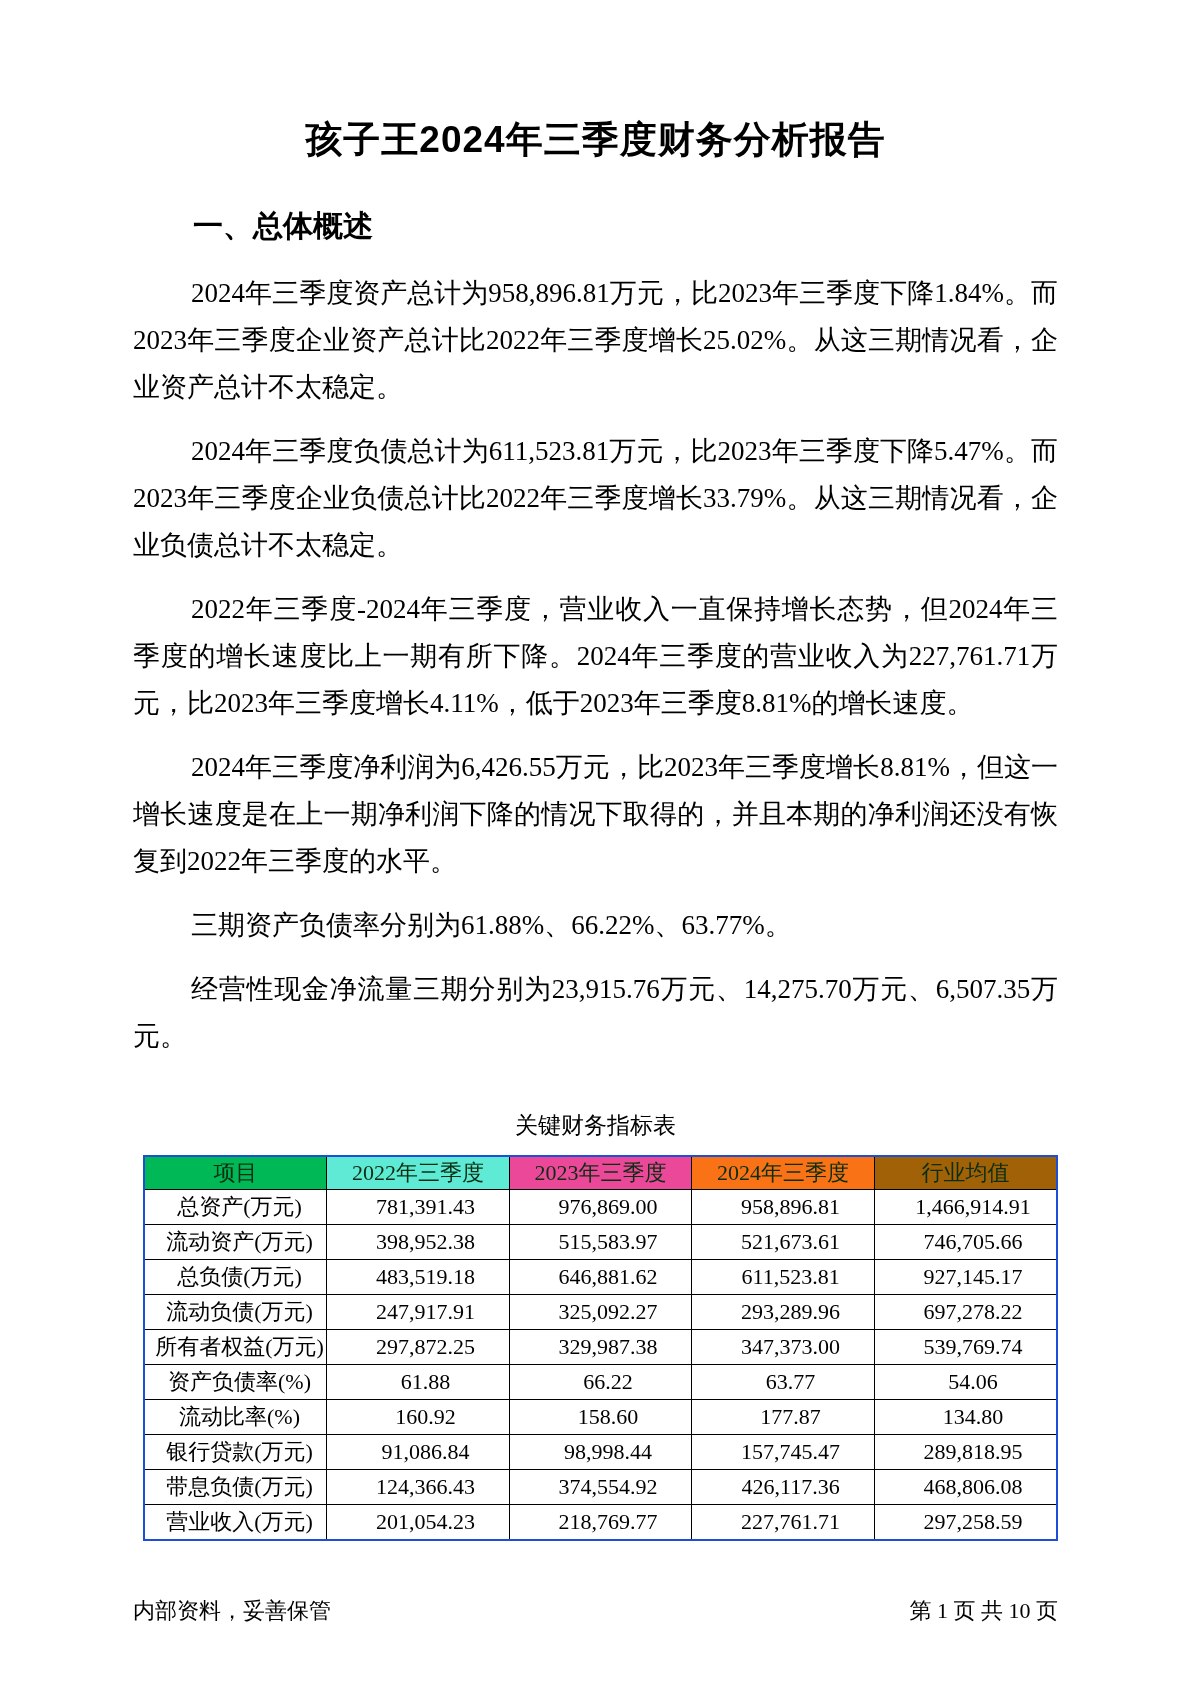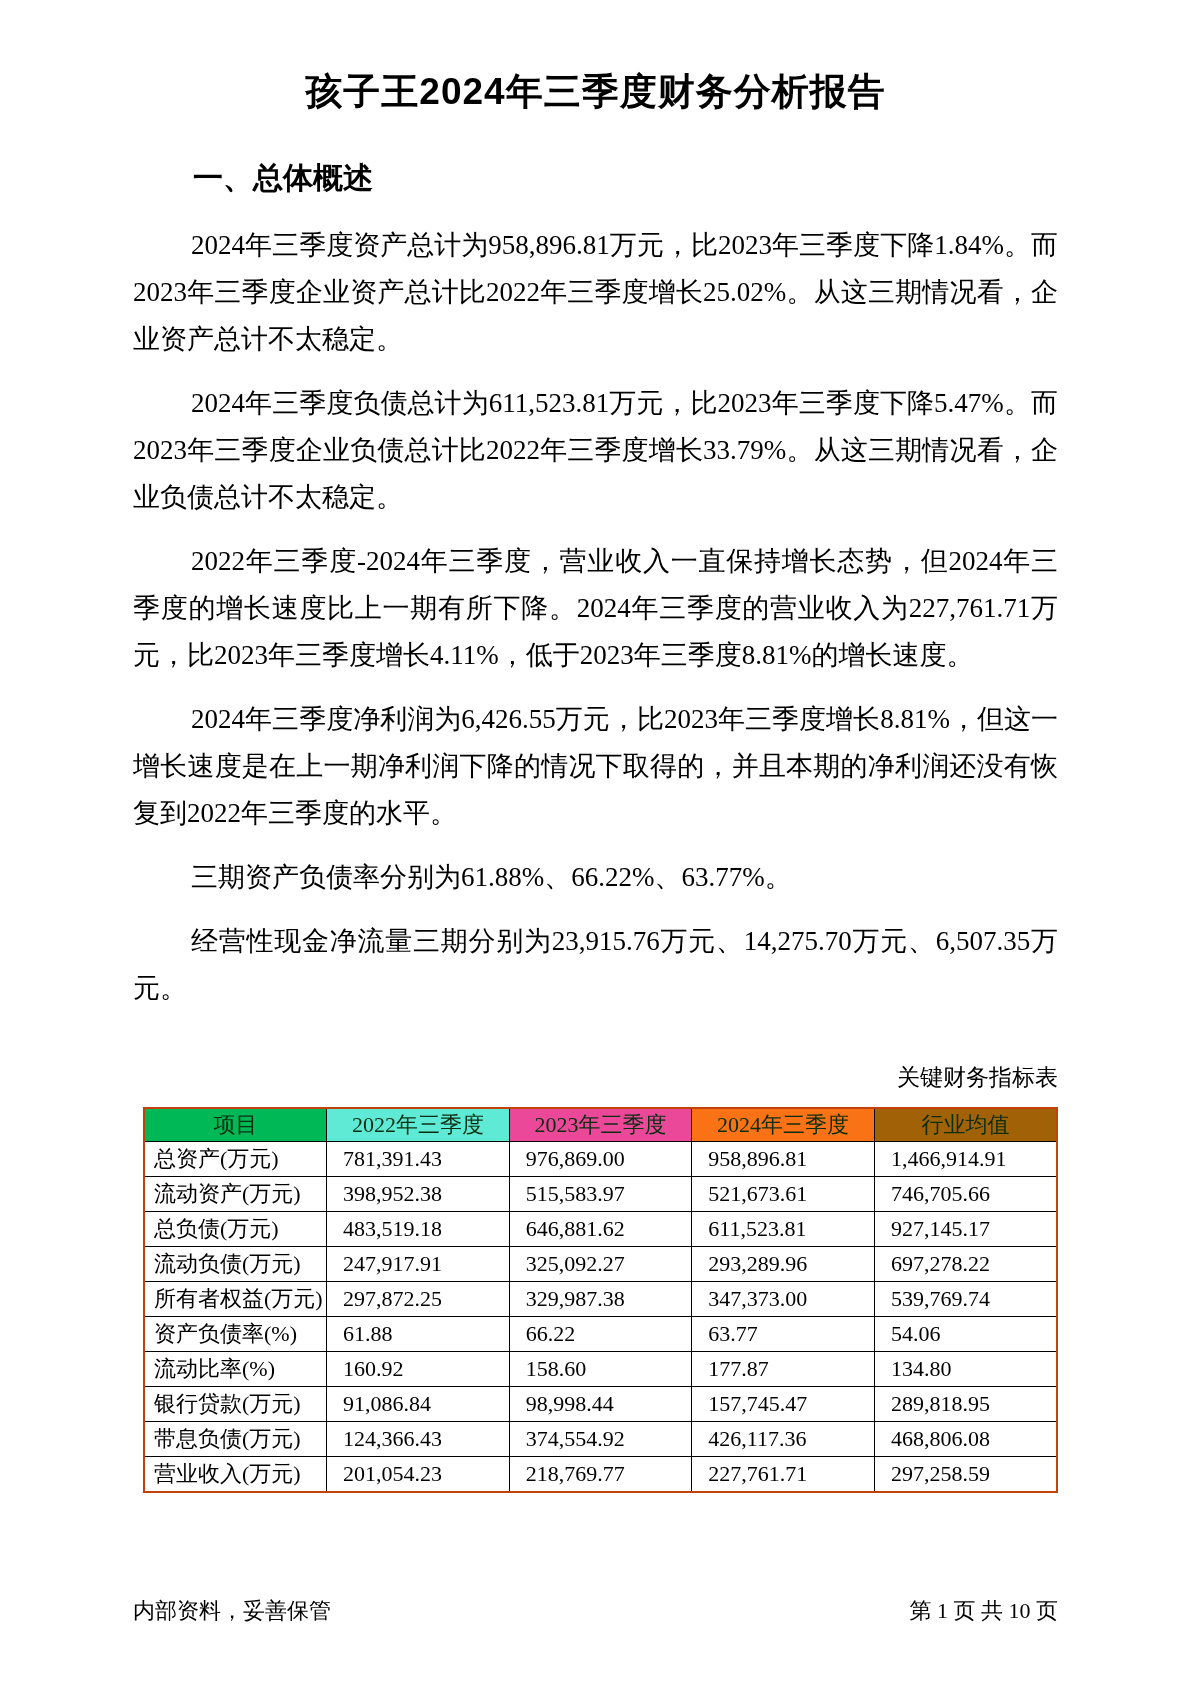--- a/index.html
+++ b/index.html
@@ -7,21 +7,21 @@
     padding: 0;
     background: #ffffff;
   }
   .page {
     position: relative;
     width: 1191px;
     height: 1684px;
     margin: 0 auto;
     background: #ffffff;
     box-sizing: border-box;
-    padding: 70px 133px 0 133px;
+    padding: 118px 133px 0 133px;
     color: #000000;
     overflow: hidden;
   }
   .doc-title {
     font-family: "Liberation Sans", "DejaVu Sans", sans-serif;
     font-weight: bold;
     font-size: 37px;
     line-height: 1.2;
     text-align: center;
     margin: 0 0 46px 0;
@@ -39,47 +39,47 @@
     font-family: "Liberation Serif", "DejaVu Serif", serif;
     font-size: 27px;
     line-height: 47px;
     text-indent: 2.15em;
     text-align: justify;
     margin: 0 0 17px 0;
   }
   .table-caption {
     font-family: "Liberation Serif", "DejaVu Serif", serif;
     font-size: 23px;
-    text-align: right;
+    text-align: center;
     margin: 50px 0 14px 0;
   }
   table.fin-table {
     border-collapse: collapse;
     table-layout: fixed;
     width: calc(100% - 10px);
     margin-left: 10px;
-    border: 2px solid #c2410c;
+    border: 2px solid #1d4ed8;
     font-family: "Liberation Serif", "DejaVu Serif", serif;
     font-size: 22px;
   }
   table.fin-table th,
   table.fin-table td {
     border: 1px solid #000000;
     overflow: hidden;
     white-space: nowrap;
   }
   table.fin-table th {
     height: 29px;
     font-weight: normal;
     text-align: center;
     color: #0b2e12;
   }
   table.fin-table td {
     height: 32px;
-    text-align: left;
+    text-align: center;
     padding-left: 16px;
   }
   table.fin-table td:first-child {
     padding-left: 9px;
   }
   .footer {
     position: absolute;
     left: 133px;
     right: 133px;
     bottom: 58px;

